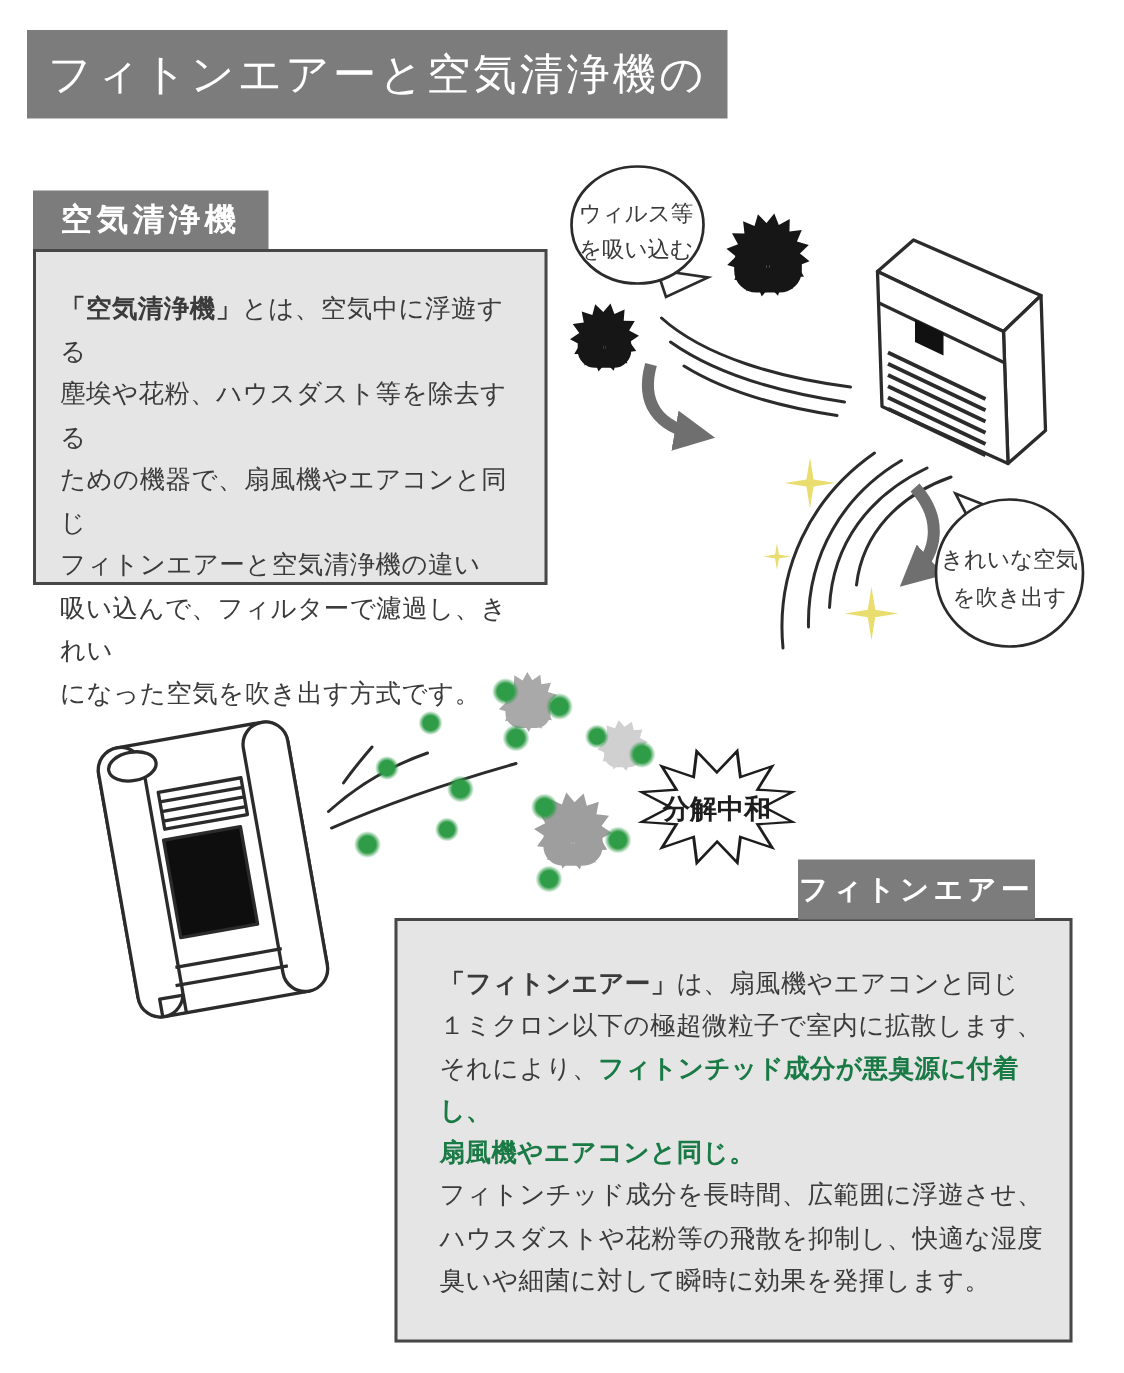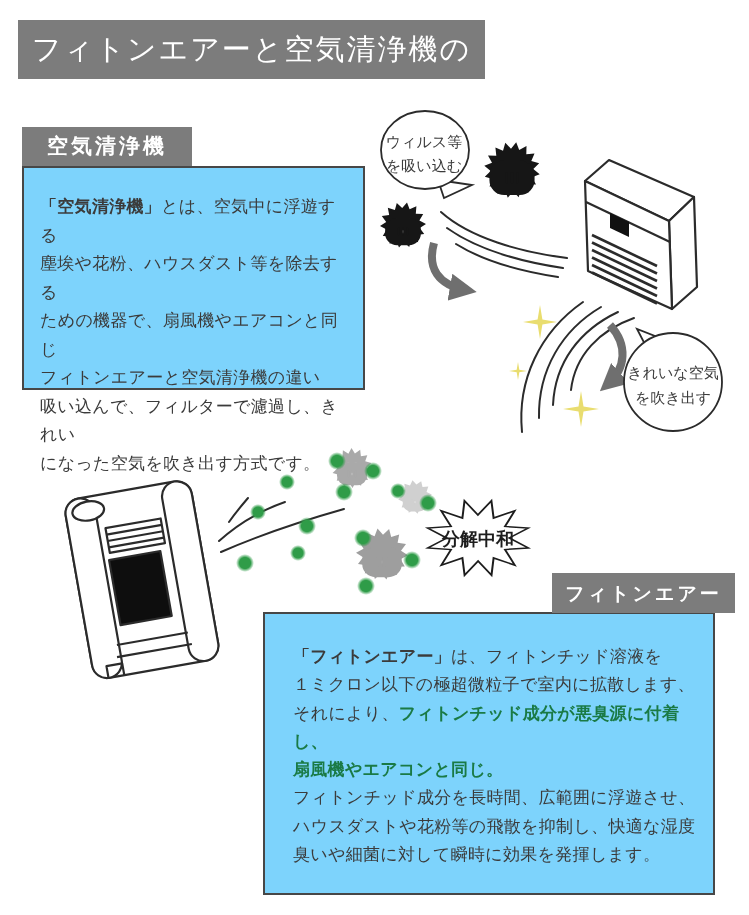--- a/index.html
+++ b/index.html
@@ -9,24 +9,24 @@
   }
   .header-bar{
     position:absolute;left:18px;top:20px;width:467px;height:59px;
     background:#7c7c7c;color:#ffffff;font-size:29px;line-height:59px;
     text-align:center;letter-spacing:2px;font-weight:400;
   }
   .tab{
     position:absolute;background:#7c7c7c;color:#ffffff;text-align:center;
     font-weight:600;z-index:3;
   }
-  .tab-air{left:22px;top:127px;width:170px;height:39px;font-size:21px;line-height:39px;letter-spacing:3px;}
-  .tab-phyton{left:552px;top:573px;width:183px;height:40px;font-size:19px;line-height:40px;letter-spacing:3px;}
+  .tab-air{left:22px;top:127px;width:157px;height:39px;font-size:21px;line-height:39px;letter-spacing:3px;}
+  .tab-phyton{left:532px;top:573px;width:158px;height:40px;font-size:19px;line-height:40px;letter-spacing:3px;}
   .infobox{
-    position:absolute;background:#7dd3fc;border:2px solid #474747;box-sizing:border-box;z-index:2;
+    position:absolute;background:#e5e5e5;border:2px solid #474747;box-sizing:border-box;z-index:2;
   }
   .box-air{left:22px;top:166px;width:343px;height:224px;padding:24px 10px 0 16px;}
   .box-phyton{left:263px;top:612px;width:452px;height:283px;padding:28px 14px 0 28px;}
   .infobox p{margin:0;font-size:17px;line-height:28.5px;letter-spacing:0.3px;color:#3b3b3b;}
   .box-phyton p{line-height:28.3px;}
   .b{font-weight:700;}
   .green{color:#1a7a45;font-weight:700;}
   svg.illu{position:absolute;pointer-events:none;z-index:1;}
   #illu-top{left:360px;top:90px;}
   #illu-mid{left:30px;top:440px;}
@@ -53,21 +53,21 @@
     <p>フィトンエアーと空気清浄機の違い</p>
     <p>吸い込んで、フィルターで濾過し、きれい</p>
     <p>になった空気を吹き出す方式です。</p>
   </div>
 
   <div class="tab tab-phyton">
     <span>フィトンエアー</span>
   </div>
 
   <div class="infobox box-phyton">
-    <p><span class="b">「フィトンエアー」</span><span>は、フィトンチッド溶液を</span></p>
+    <p><span class="b">「フィトンエアー」</span><span>は、扇風機やエアコンと同じ</span></p>
     <p>１ミクロン以下の極超微粒子で室内に拡散します、</p>
     <p><span>それにより、</span><span class="green">フィトンチッド成分が悪臭源に付着し、</span></p>
     <p><span class="green">扇風機やエアコンと同じ。</span></p>
     <p>フィトンチッド成分を長時間、広範囲に浮遊させ、</p>
     <p>ハウスダストや花粉等の飛散を抑制し、快適な湿度</p>
     <p>臭いや細菌に対して瞬時に効果を発揮します。</p>
   </div>
 
   <svg id="illu-top" class="illu" width="389" height="350" viewBox="360 90 389 350">
     <defs>

